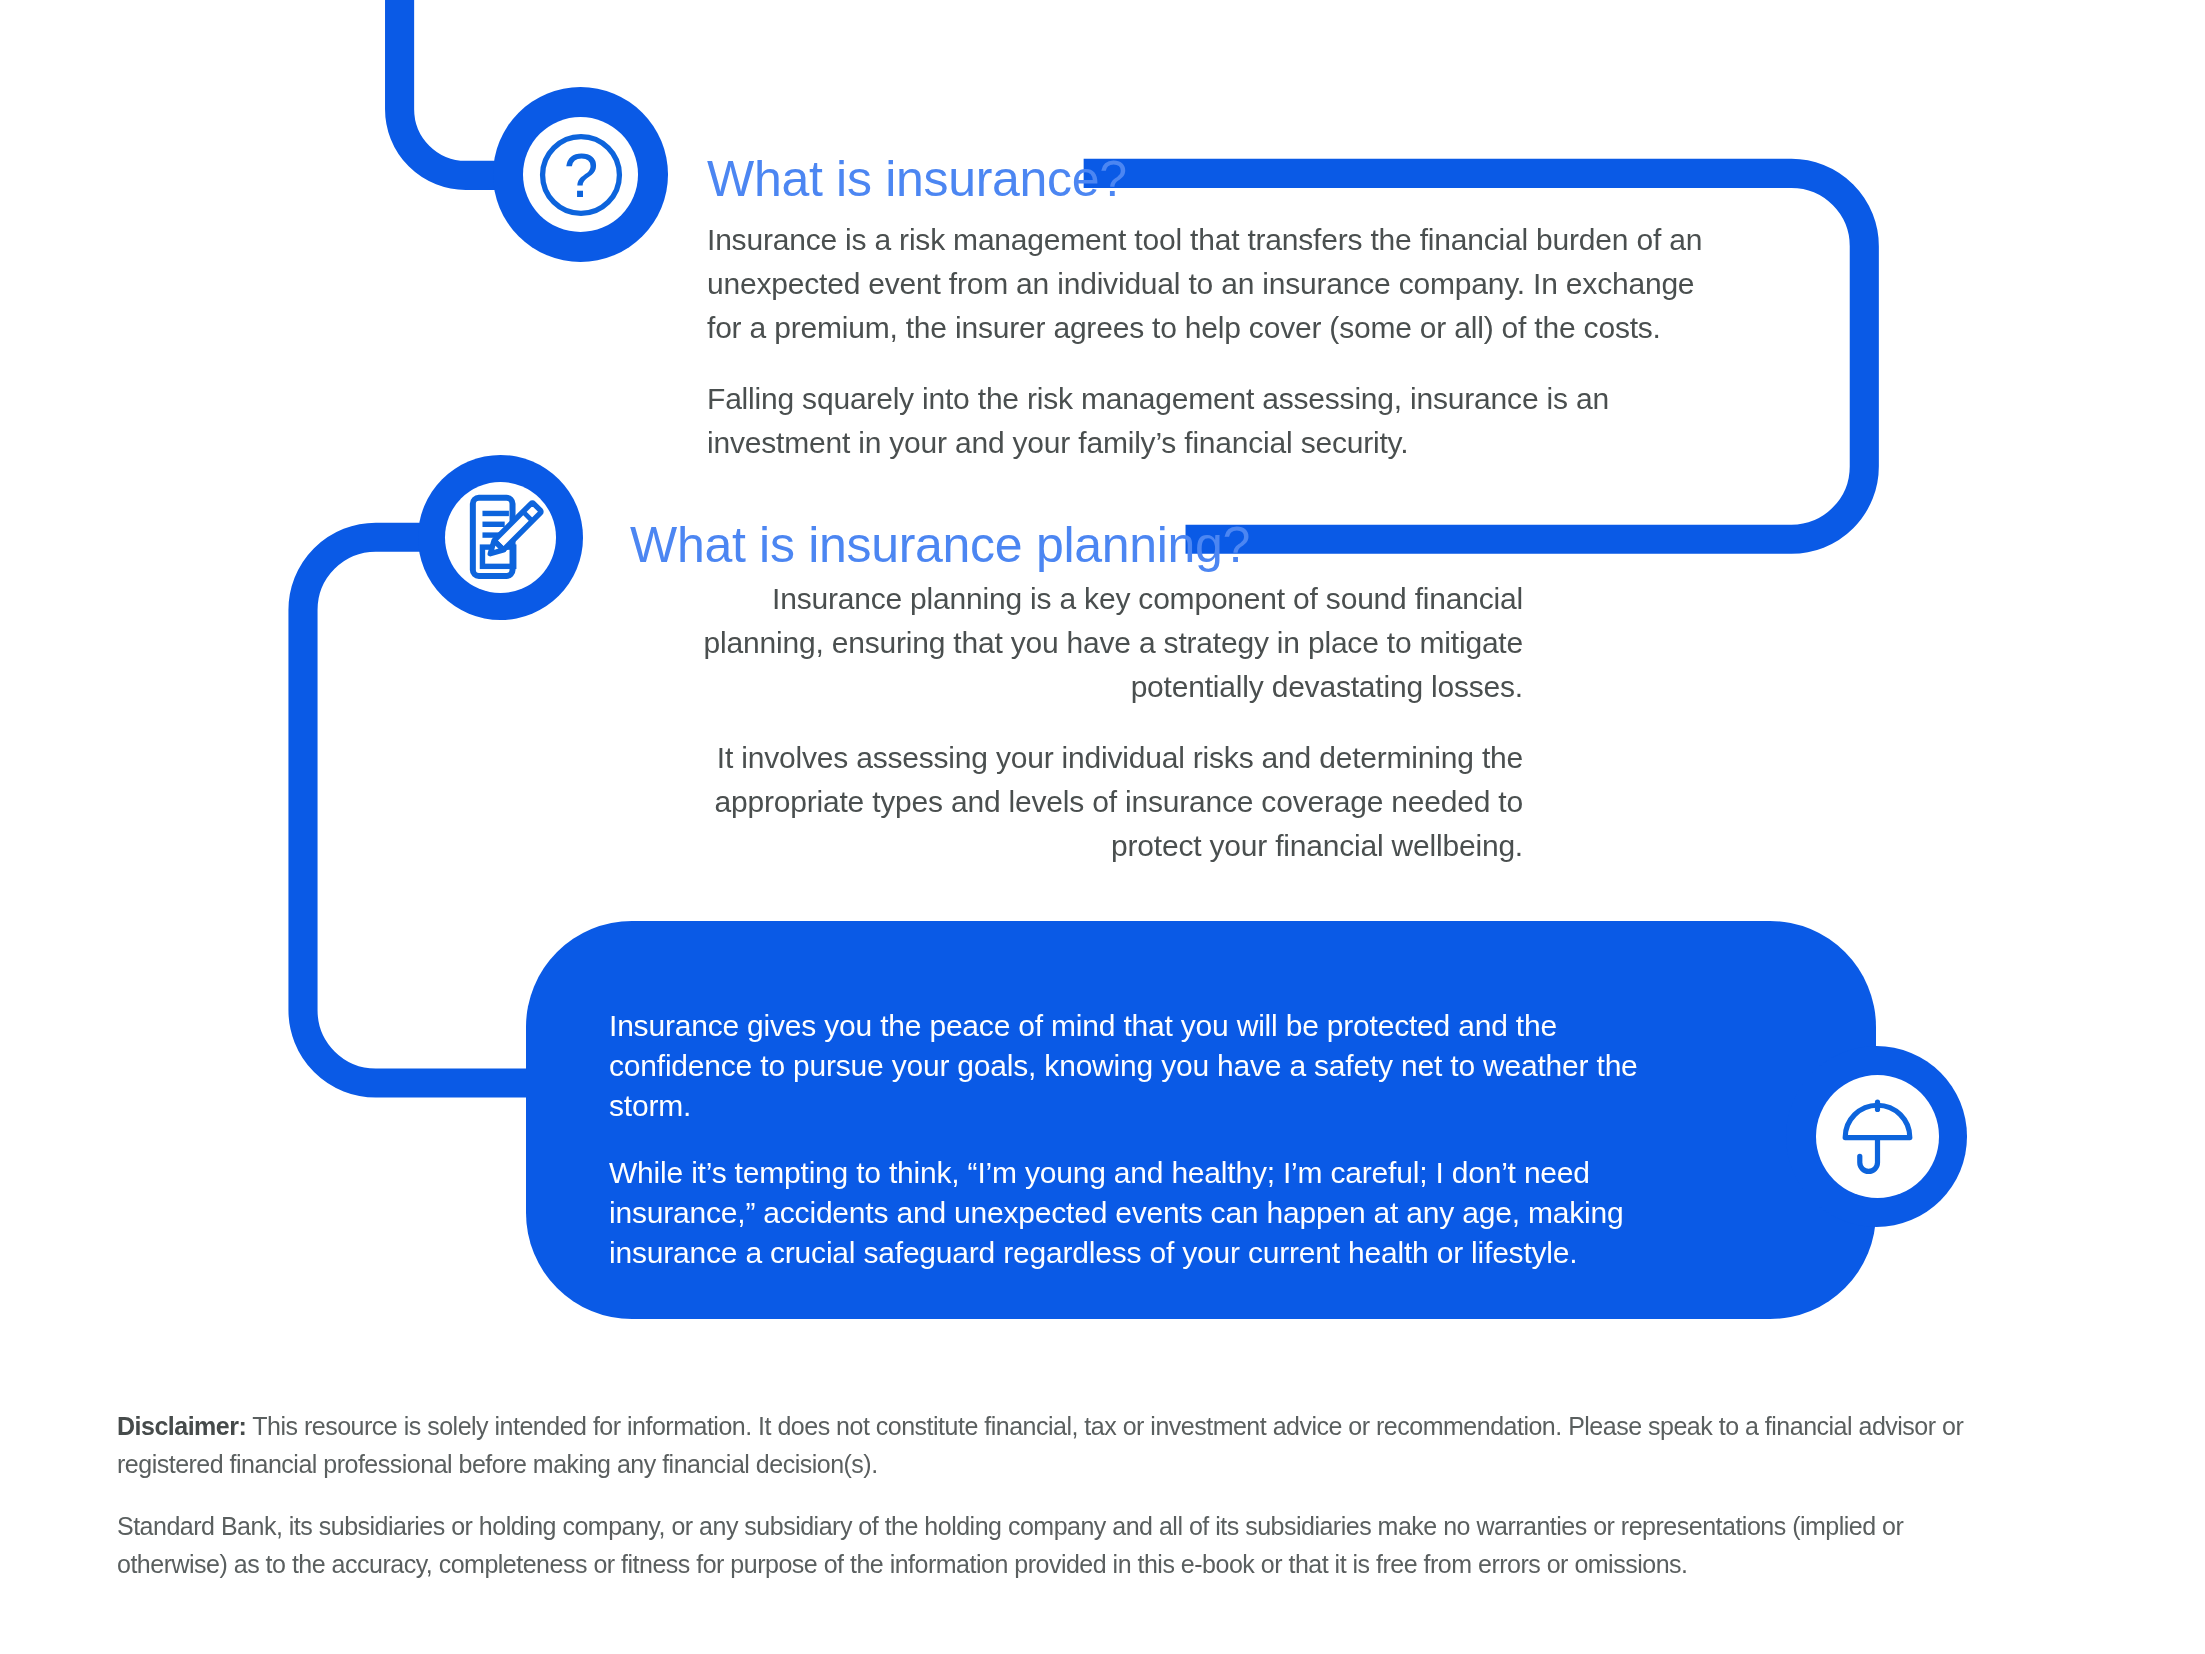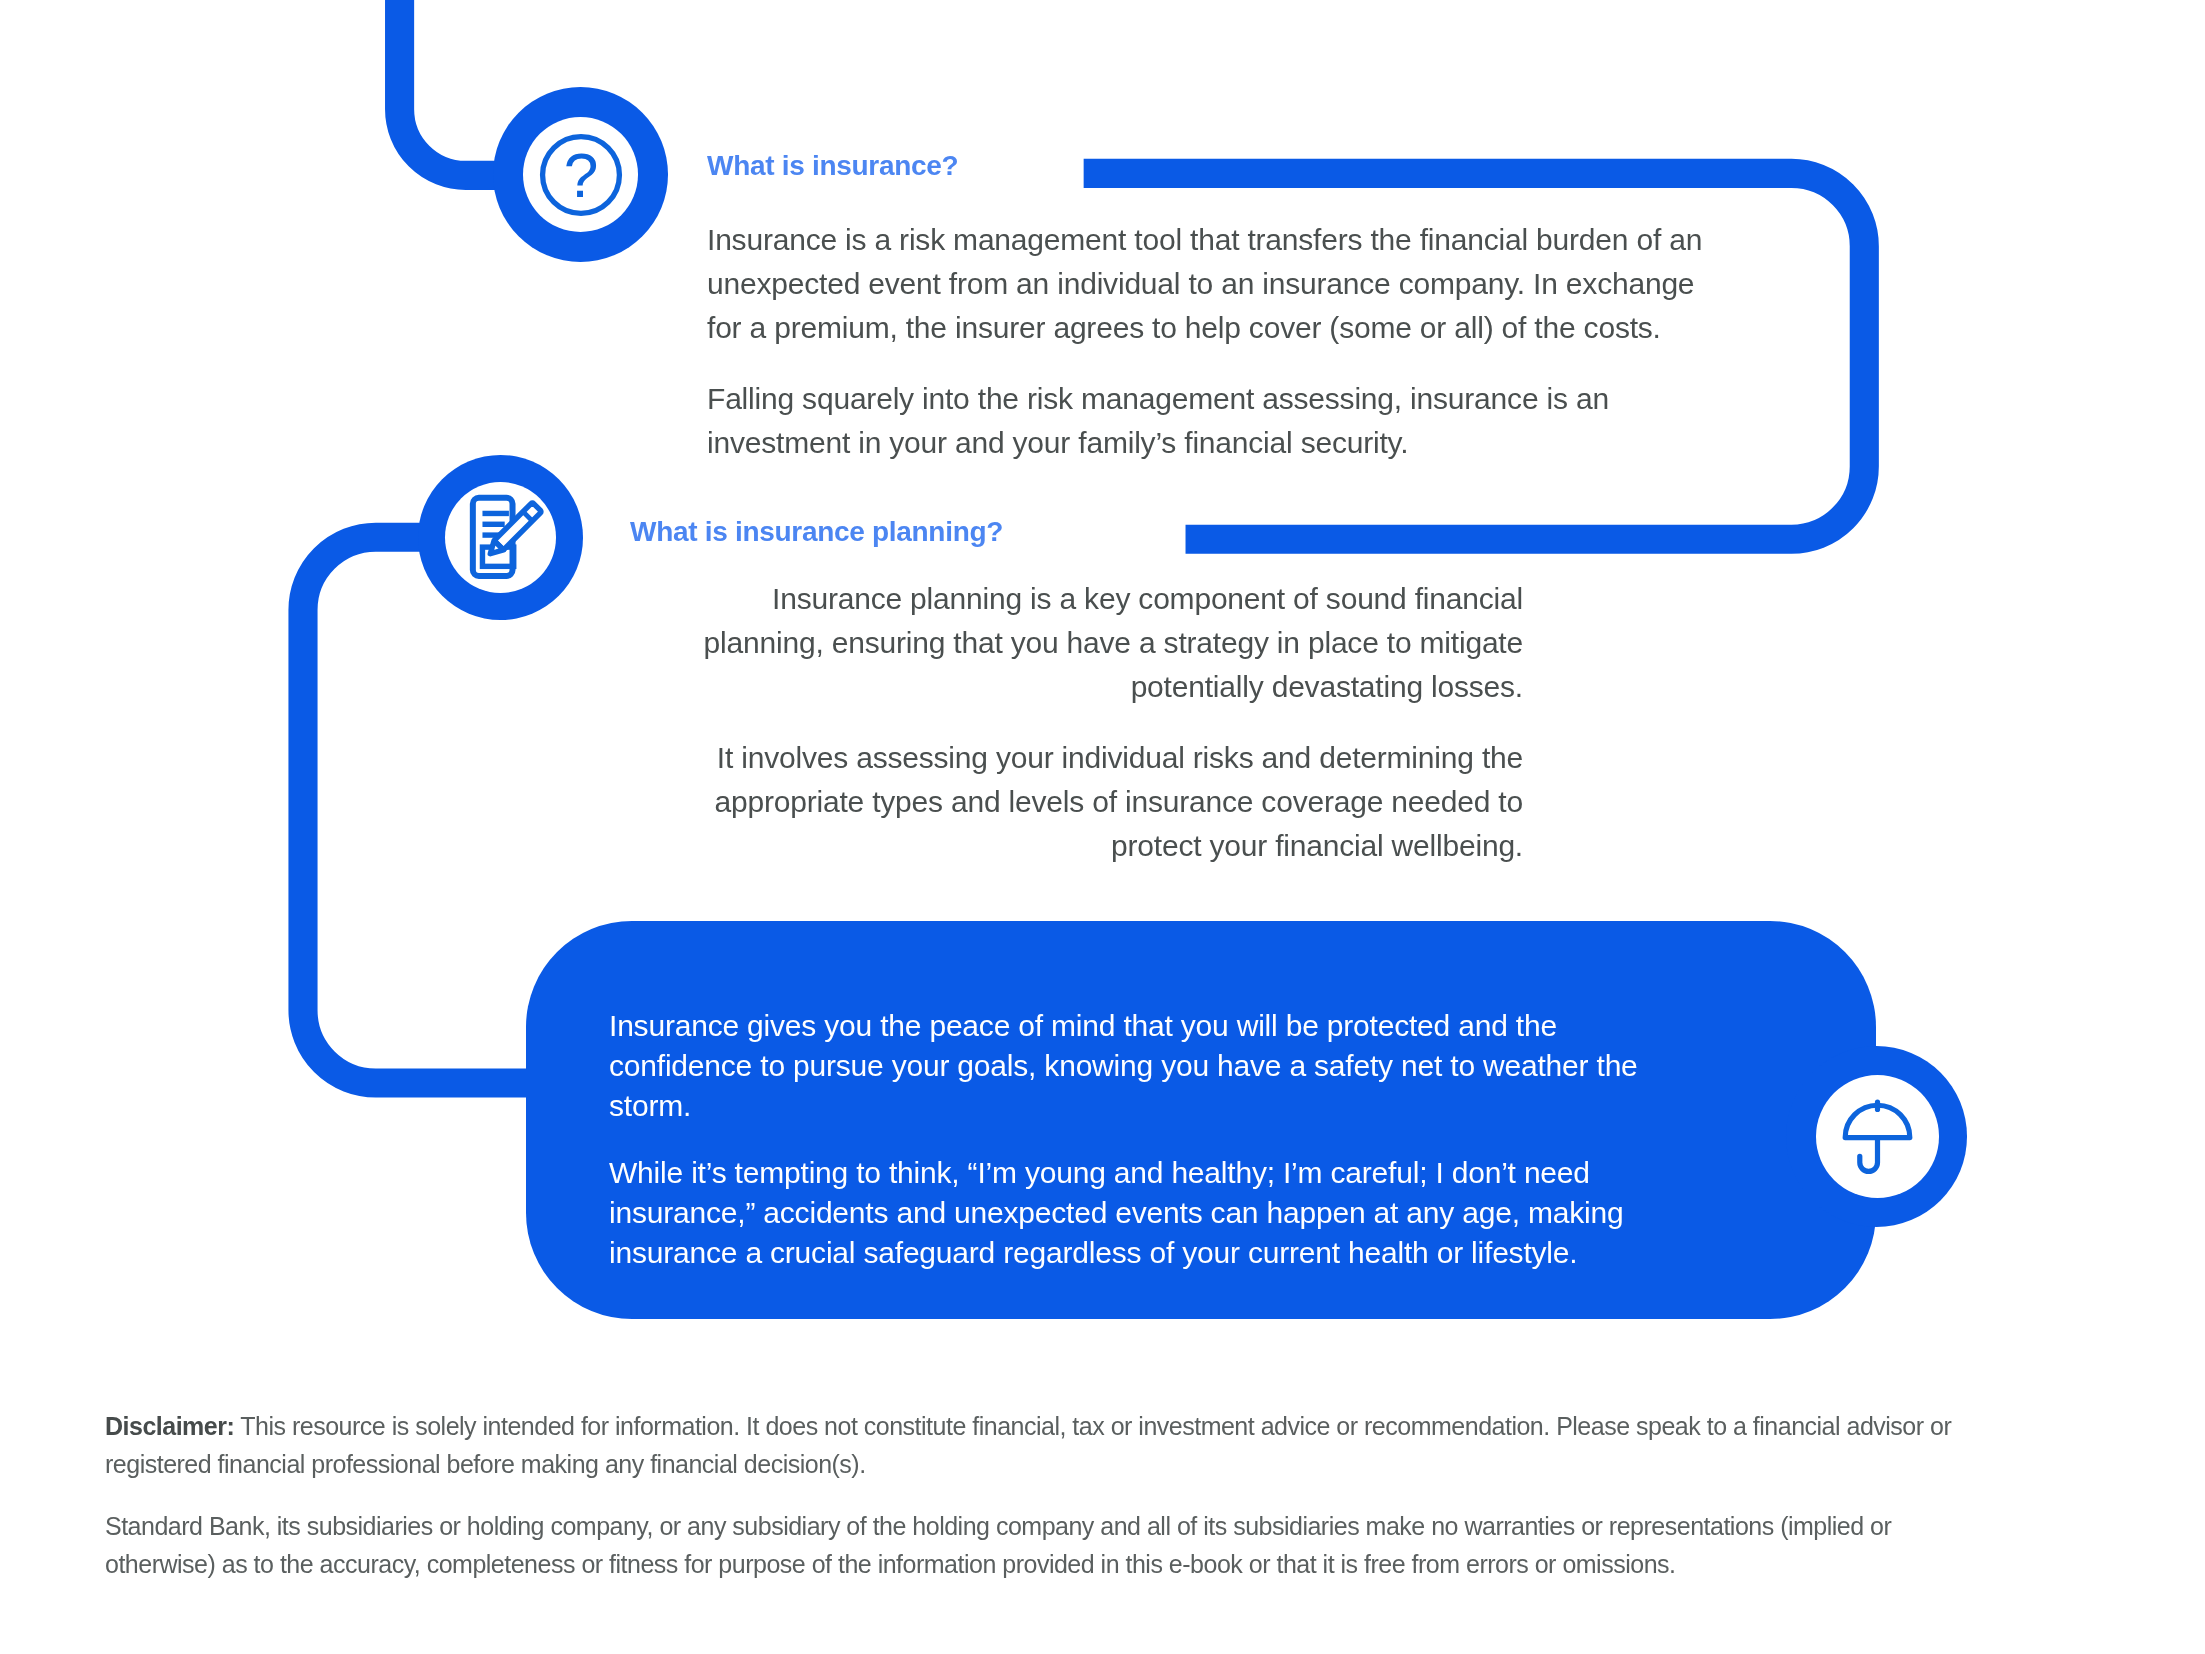--- a/index.html
+++ b/index.html
@@ -17,21 +17,21 @@
     position:relative;width:2205px;height:1654px;background:#ffffff;overflow:hidden;
   }
   svg.flow{position:absolute;left:0;top:0;}
   svg.flow path{stroke:var(--brand_blue);stroke-width:44;fill:none;}
   .badge{position:absolute;border-radius:50%;background:var(--brand_blue);display:flex;align-items:center;justify-content:center;}
   .badge-inner{border-radius:50%;background:var(--white);display:flex;align-items:center;justify-content:center;}
   .icon-stroke{stroke:var(--icon_blue);fill:none;}
   .icon-fill{fill:var(--icon_blue);}
   .icon-stroke.wfill{fill:#ffffff;}
   .sec-heading{
-    position:absolute;font-size:28px;font-weight:bold;color:var(--heading_blue);
+    position:absolute;font-size:50px;font-weight:normal;color:var(--heading_blue);
     letter-spacing:-0.3px;white-space:nowrap;
   }
   .sec-body{position:absolute;}
   .sec-body p{
     font-size:30px;line-height:44px;color:var(--body_text);
     white-space:pre-line;letter-spacing:-0.2px;margin:0 0 26.5px 0;
   }
   .blue-box{
     position:absolute;left:526px;top:921px;width:1350px;height:398px;
     background:var(--brand_blue);border-radius:106px;
@@ -46,21 +46,21 @@
     white-space:pre-line;letter-spacing:-0.2px;margin:0 0 26.5px 0;
   }
   .bump{position:absolute;left:1786px;top:1046px;width:181px;height:181px;border-radius:50%;background:var(--brand_blue);}
   .bump-inner{
     position:absolute;left:1816px;top:1075px;width:123px;height:123px;border-radius:50%;
     background:var(--white);display:flex;align-items:center;justify-content:center;
   }
   .disclaimer{position:absolute;left:101px;top:1407px;width:2084px;}
   .disclaimer p{
     font-size:25px;line-height:38px;color:var(--disclaimer_text);
-    white-space:pre-line;letter-spacing:-0.5px;margin:0 0 24px 4px;
+    white-space:pre-line;letter-spacing:-0.5px;margin:0 0 24px 16px;
   }
   .disclaimer strong{color:#464b4b;}
 </style>
 </head>
 <body>
 
 <div class="canvas">
 
   <svg class="flow" width="2205" height="1654" viewBox="0 0 3333 2500" aria-hidden="true">
     <path d="M 604 -30 L 604 165 A 100 100 0 0 0 704 265 L 752 265"></path>

